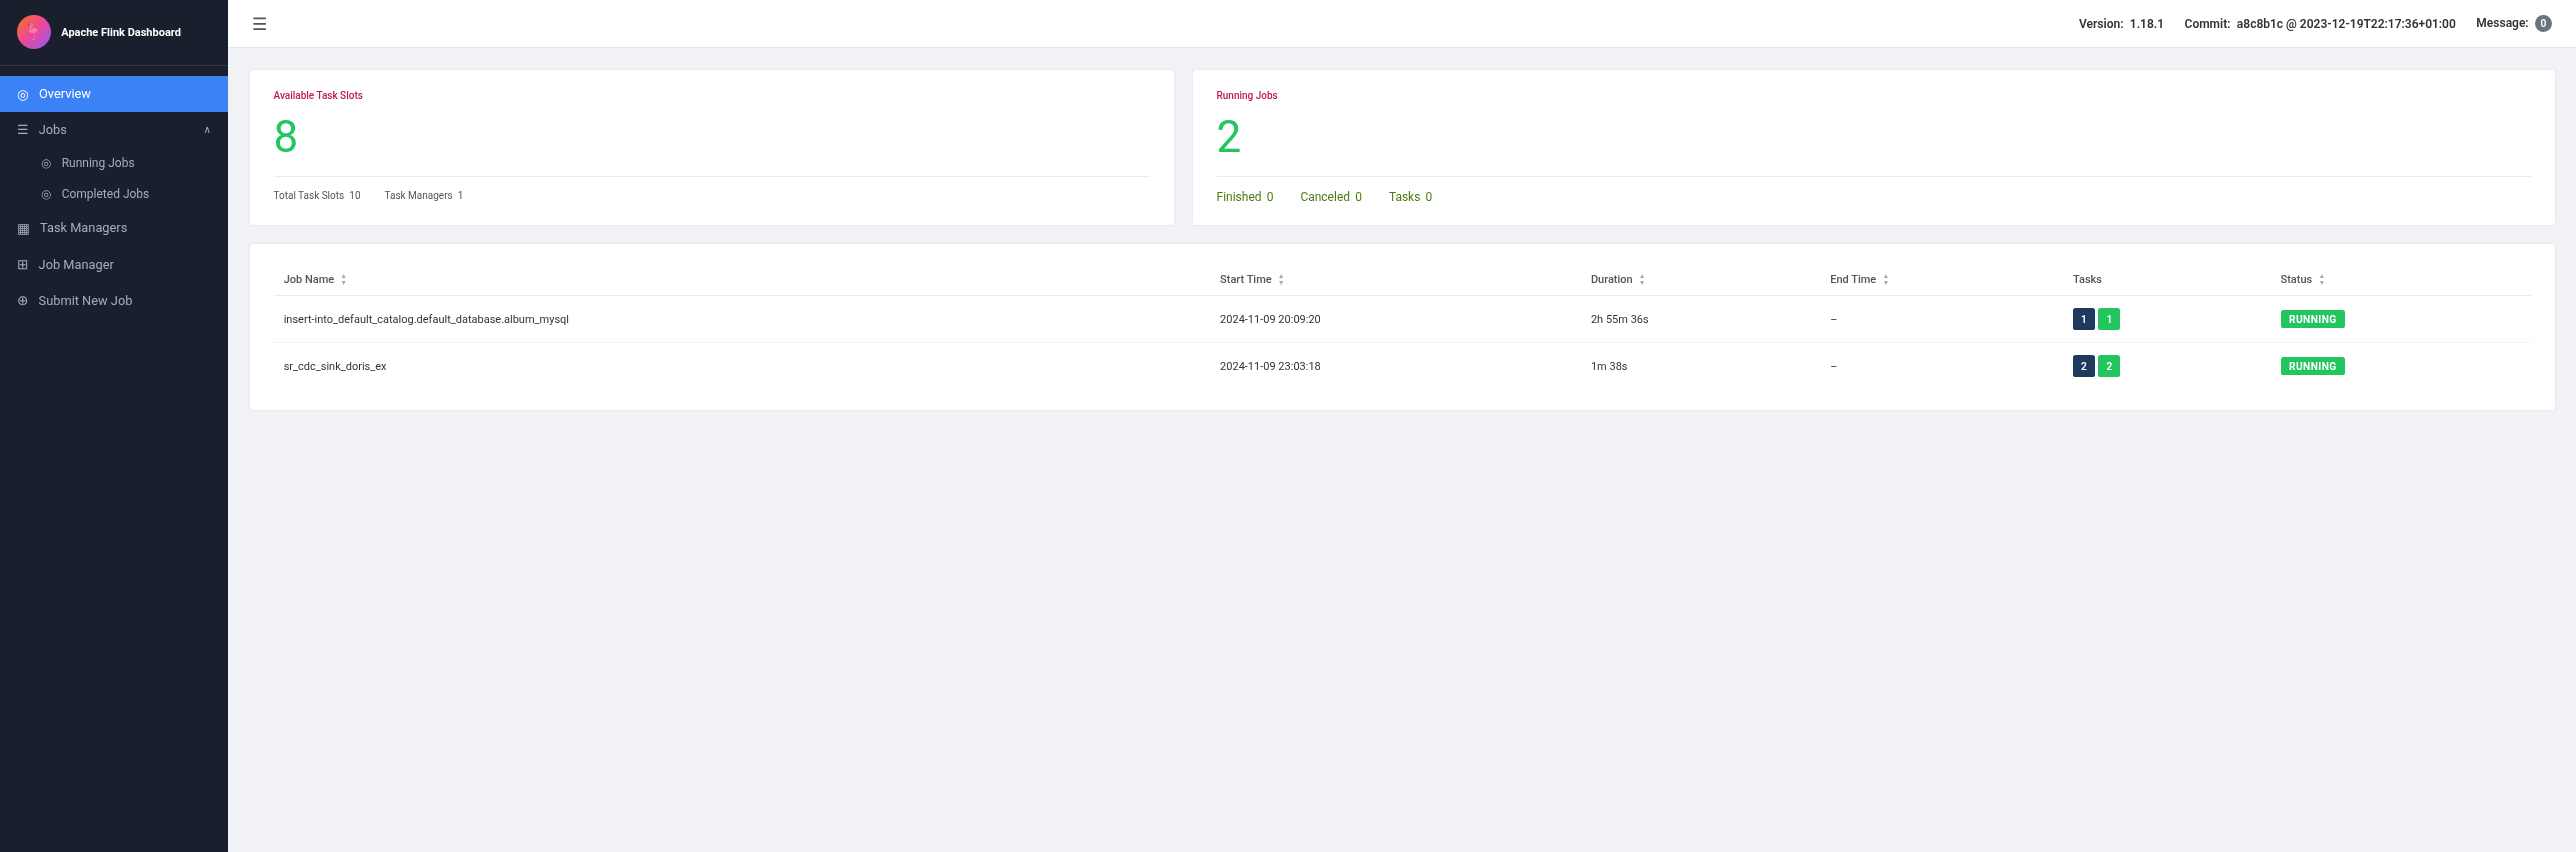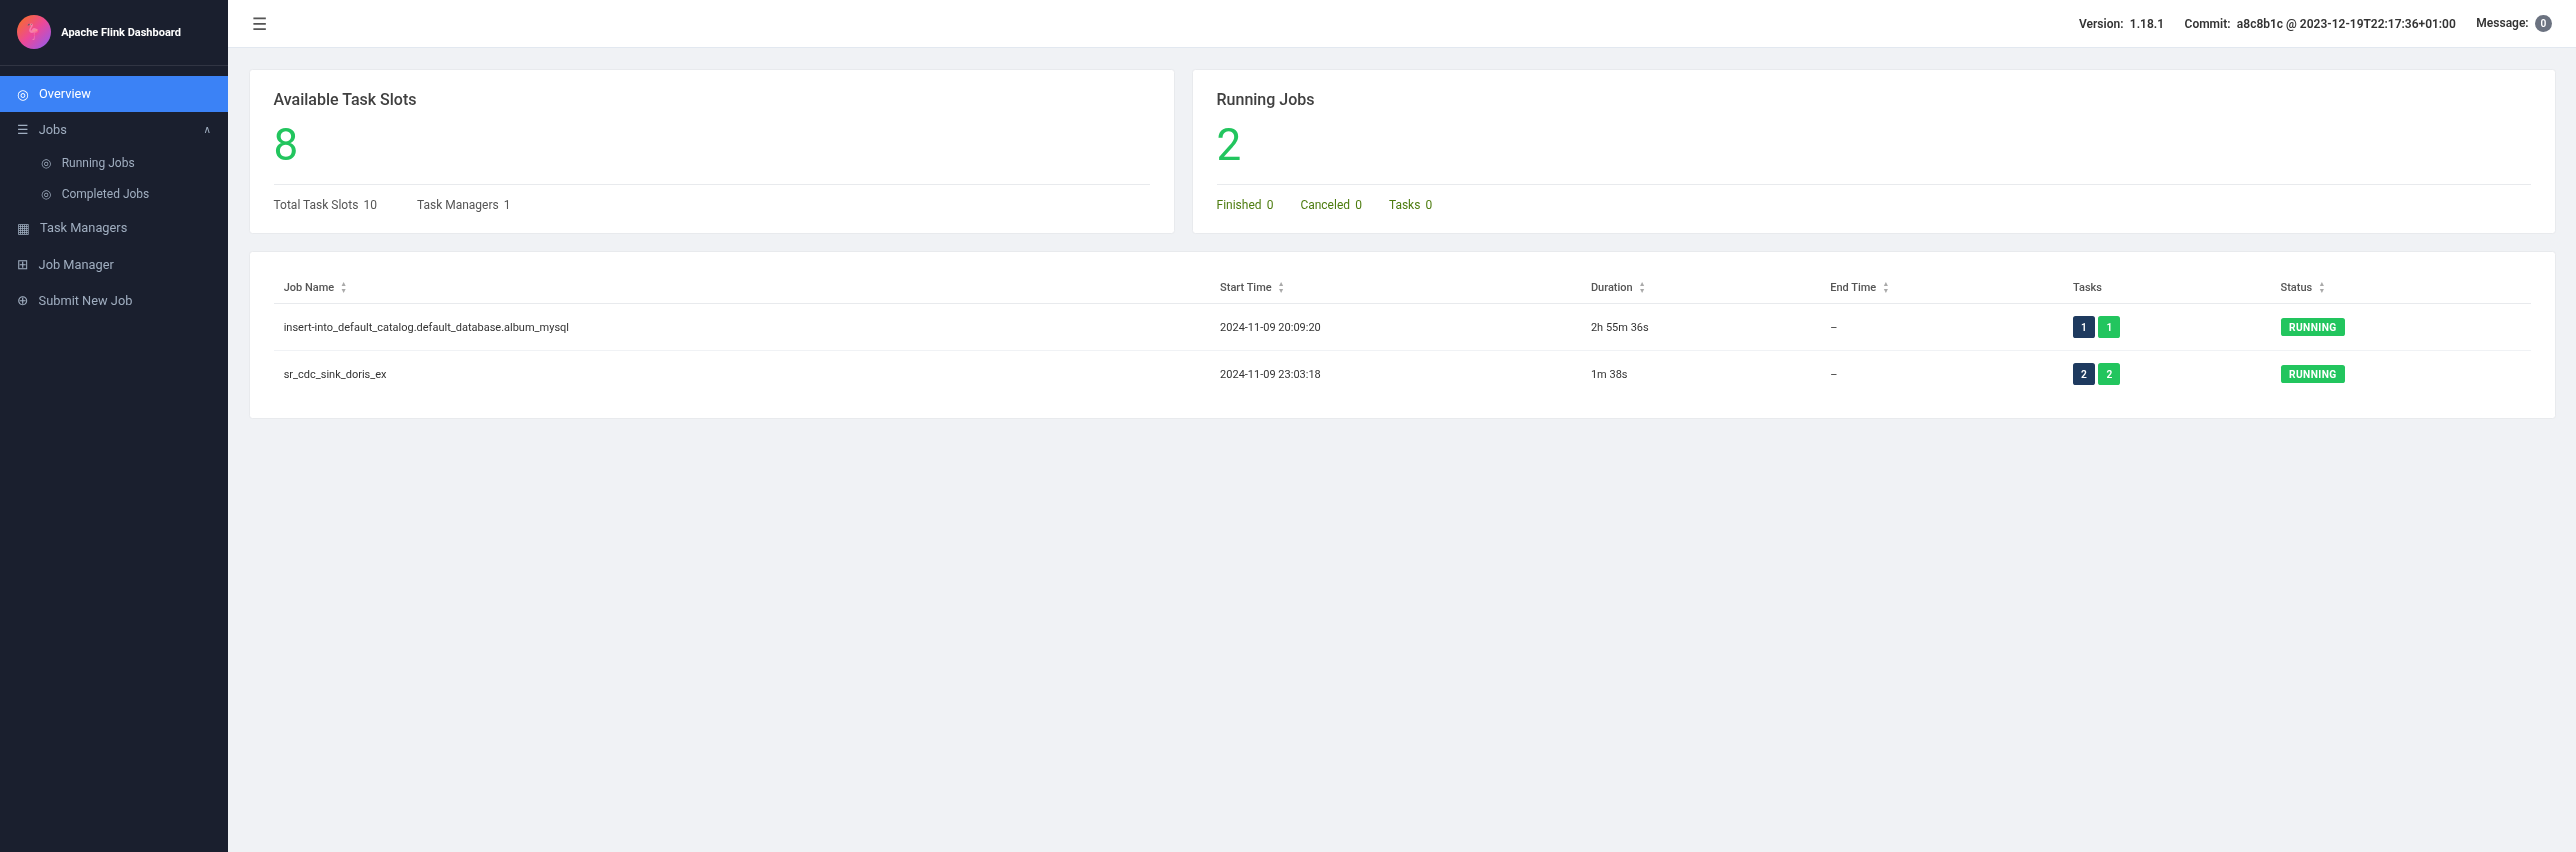--- a/index.html
+++ b/index.html
@@ -137,42 +137,42 @@
       border: 0.9px solid #e8eaed;
     }
     .card-task-slots {
       flex: 1;
     }
     .card-running-jobs {
       flex: 1.5;
     }
 
     .card-title {
-      font-size: 16px;
+      font-size: 10px;
       font-weight: 500;
-      color: #404040;
+      color: #be185d;
       margin-bottom: 13.6px;
     }
     .card-big-number {
       font-size: 44px;
       font-weight: 400;
       color: #22c55e;
       line-height: 1;
       margin-bottom: 17px;
     }
     .card-divider {
       border: none;
       border-top: 0.9px solid #e8eaed;
       margin: 13.6px 0;
     }
     .card-stats {
       display: flex;
-      gap: 40px;
-      align-items: center;
-      font-size: 12px;
+      gap: 24px;
+      align-items: center;
+      font-size: 10px;
       color: #555;
     }
     .card-stat { display: flex; align-items: center; gap: 5.1px; }
     .card-stat-value { font-weight: 400; }
 
     
     .running-stats {
       display: flex;
       gap: 27px;
       font-size: 12px;

